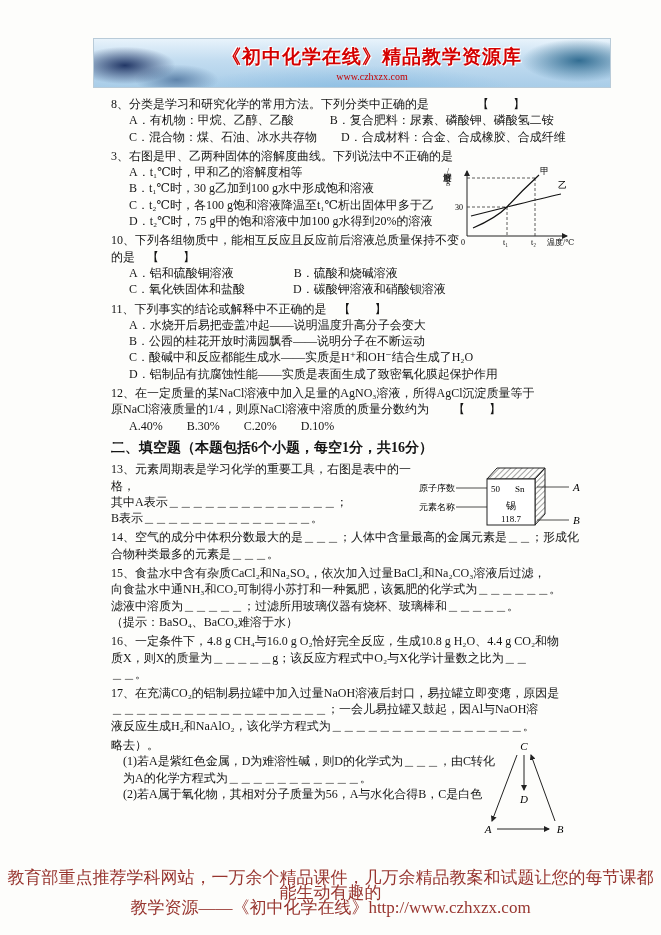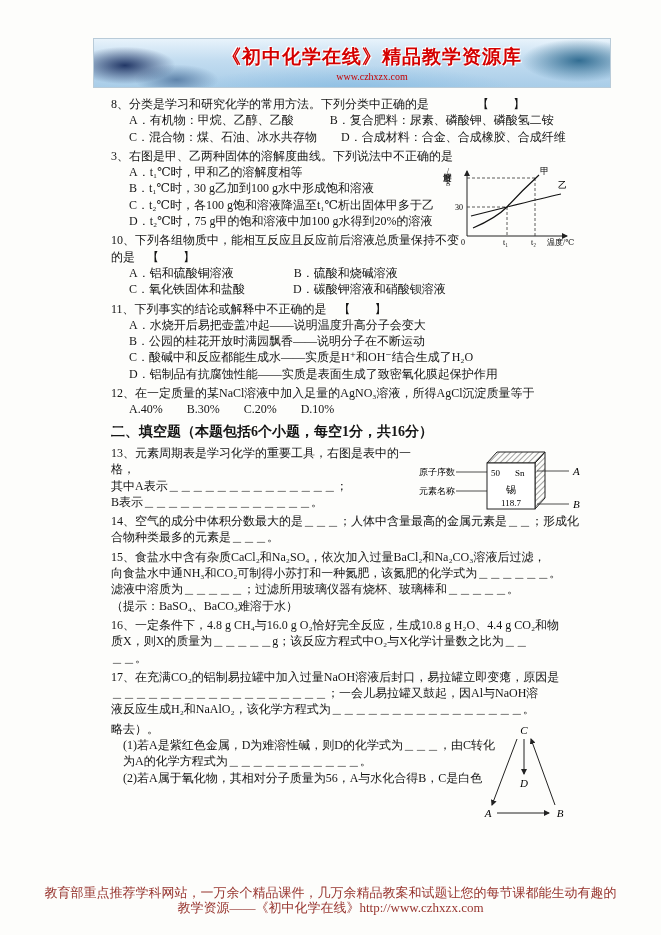--- a/index.html
+++ b/index.html
@@ -48,21 +48,21 @@
   .graph-ylab {
     position:absolute; left:0; top:2px;
     writing-mode:vertical-rl; text-orientation:upright;
     font-size:8.5px; line-height:10px; letter-spacing:0;
   }
   .cell-fig { right:-6px; top:2px; }
   .tri-fig { right:14px; top:0; }
 
   .footer {
     position:absolute; left:0; right:0; bottom:20px;
-    text-align:center; font-size:13px; line-height:15px; color:#97342e;
+    text-align:center; font-size:17px; line-height:15px; color:#97342e;
   }
 </style>
 </head>
 <body>
 
 <div class="page">
 
   <div class="banner">
     <div class="banner-title">《初中化学在线》精品教学资源库</div>
     <div class="banner-url">www.czhxzx.com</div>
@@ -124,20 +124,21 @@
     <div class="sec">
       <div class="ln">11、下列事实的结论或解释中不正确的是　【　　】</div>
       <div class="ln indent">A．水烧开后易把壶盖冲起——说明温度升高分子会变大</div>
       <div class="ln indent">B．公园的桂花开放时满园飘香——说明分子在不断运动</div>
       <div class="ln indent">C．酸碱中和反应都能生成水——实质是H⁺和OH⁻结合生成了H₂O</div>
       <div class="ln indent">D．铝制品有抗腐蚀性能——实质是表面生成了致密氧化膜起保护作用</div>
     </div>
 
     <div class="sec">
       <div class="ln">12、在一定质量的某NaCl溶液中加入足量的AgNO₃溶液，所得AgCl沉淀质量等于</div>
+      <div class="ln">原NaCl溶液质量的1/4，则原NaCl溶液中溶质的质量分数约为　　【　　】</div>
       <div class="ln indent">A.40%　　B.30%　　C.20%　　D.10%</div>
     </div>
 
     <div class="sec-title">二、填空题（本题包括6个小题，每空1分，共16分）</div>
 
     <div class="sec">
       <div class="ln">13、元素周期表是学习化学的重要工具，右图是表中的一</div>
       <div class="ln">格，</div>
       <div class="ln">其中A表示＿＿＿＿＿＿＿＿＿＿＿＿＿＿；</div>
       <div class="ln">B表示＿＿＿＿＿＿＿＿＿＿＿＿＿＿。</div>

